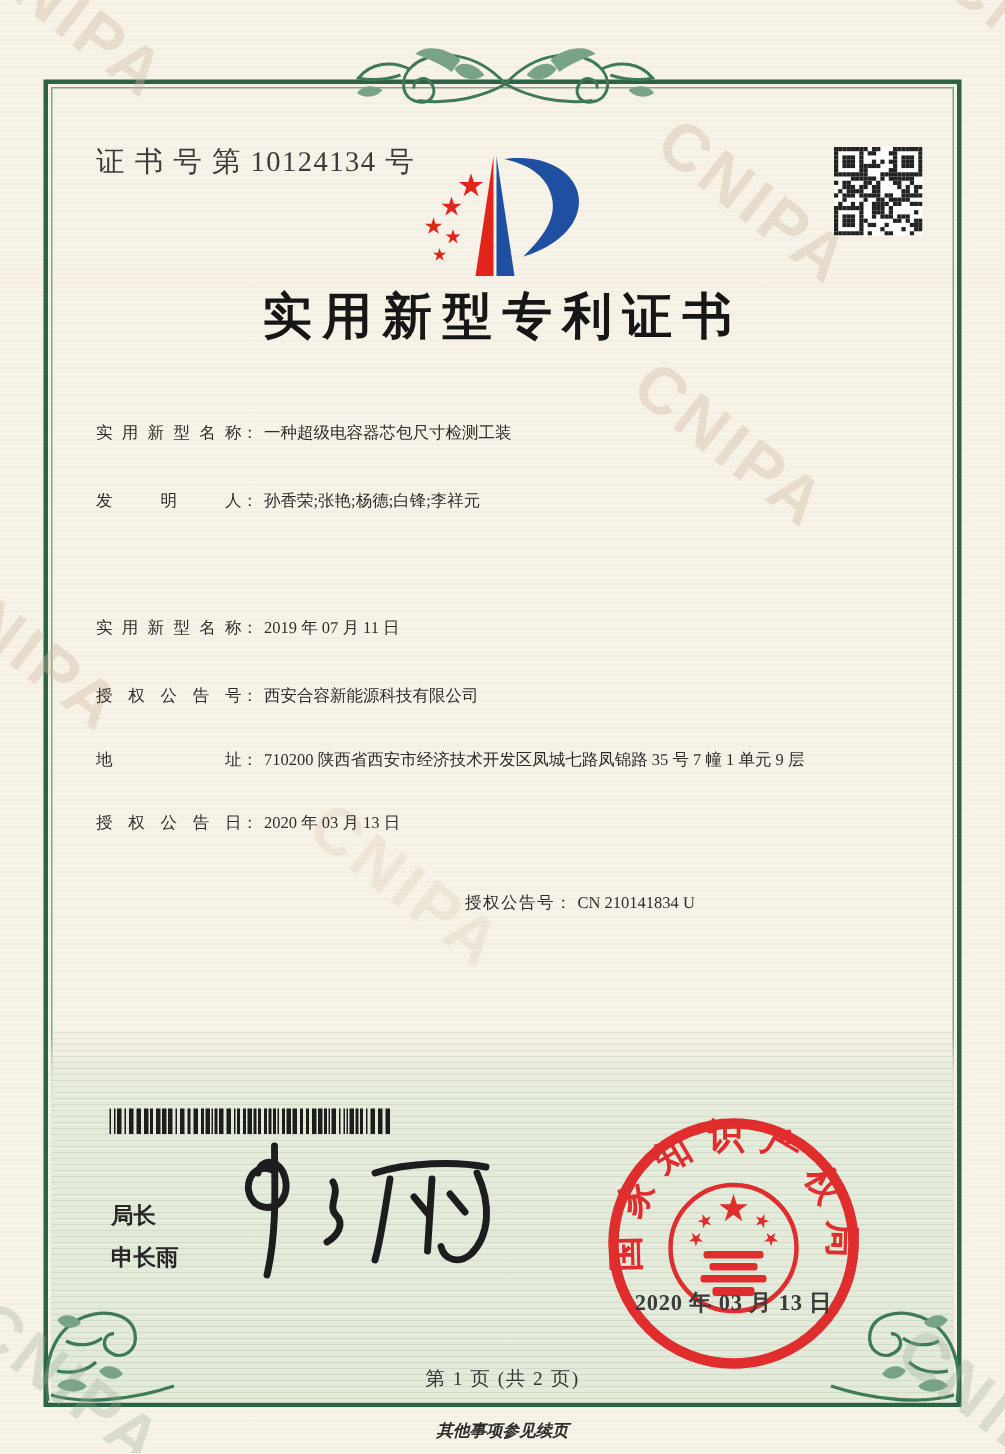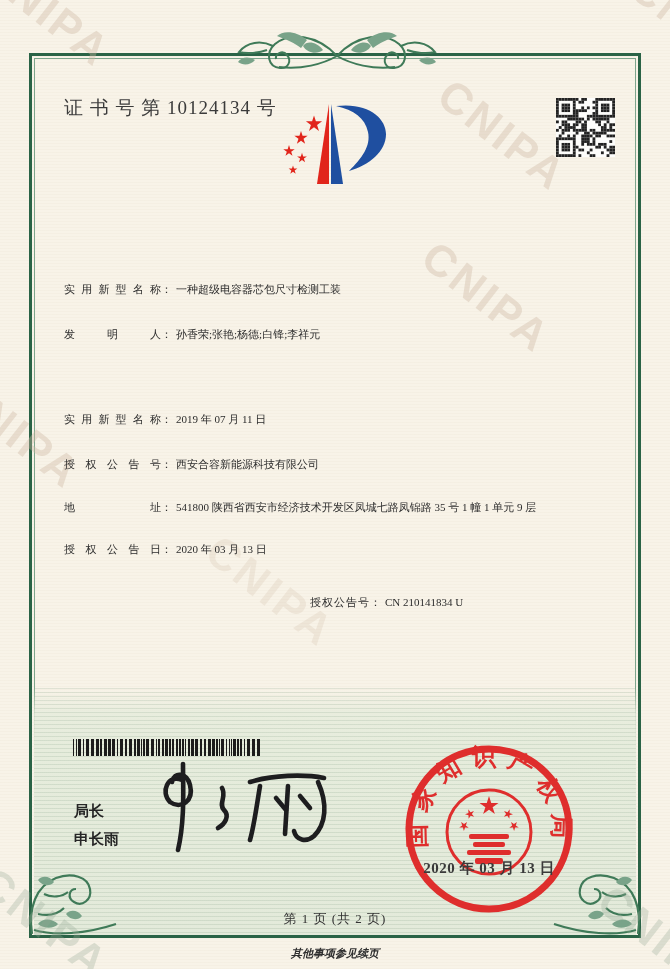--- a/index.html
+++ b/index.html
@@ -371,35 +371,36 @@
       <rect x="3" y="20" width="1" height="1" fill="#222"></rect>
       <rect x="4" y="20" width="1" height="1" fill="#222"></rect>
       <rect x="5" y="20" width="1" height="1" fill="#222"></rect>
       <rect x="6" y="20" width="1" height="1" fill="#222"></rect>
       <rect x="8" y="20" width="1" height="1" fill="#222"></rect>
       <rect x="12" y="20" width="1" height="1" fill="#222"></rect>
       <rect x="13" y="20" width="1" height="1" fill="#222"></rect>
       <rect x="18" y="20" width="1" height="1" fill="#222"></rect>
     </svg>
 
+  <div class="title">实用新型专利证书</div>
 
   <div class="row" style="top:278px">
     <span class="flabel">实用新型名称</span><span class="fcolon">：</span><span class="fvalue">一种超级电容器芯包尺寸检测工装</span>
   </div>
   <div class="row" style="top:323px">
     <span class="flabel">发明人</span><span class="fcolon">：</span><span class="fvalue">孙香荣;张艳;杨德;白锋;李祥元</span>
   </div>
   <div class="row" style="top:408px">
     <span class="flabel">实用新型名称</span><span class="fcolon">：</span><span class="fvalue">2019 年 07 月 11 日</span>
   </div>
   <div class="row" style="top:453px">
     <span class="flabel">授权公告号</span><span class="fcolon">：</span><span class="fvalue">西安合容新能源科技有限公司</span>
   </div>
   <div class="row" style="top:496px">
-    <span class="flabel">地址</span><span class="fcolon">：</span><span class="fvalue">541800 陕西省西安市经济技术开发区凤城七路凤锦路 35 号 1 幢 1 单元 9 层</span>
+    <span class="flabel">地址</span><span class="fcolon">：</span><span class="fvalue">710200 陕西省西安市经济技术开发区凤城七路凤锦路 35 号 7 幢 1 单元 9 层</span>
   </div>
   <div class="row" style="top:538px">
     <span class="flabel">授权公告日</span><span class="fcolon">：</span><span class="fvalue">2020 年 03 月 13 日</span>
     <span class="sub">
       <span class="flabel2">授权公告号</span><span class="fcolon">：</span><span>CN 210141834 U</span>
     </span>
   </div>
 
 
   <div class="barcode">

